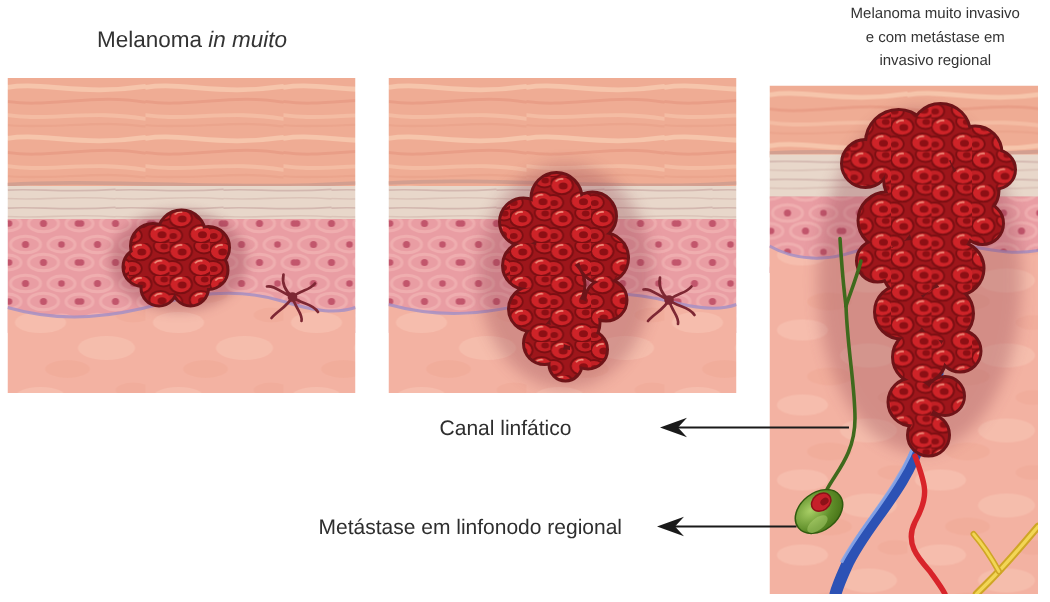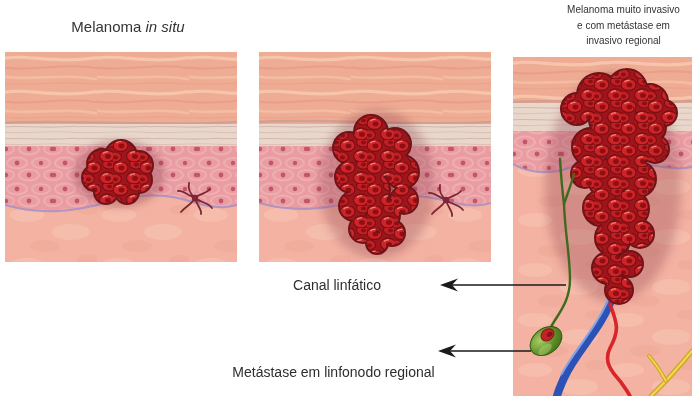--- a/index.html
+++ b/index.html
@@ -6,21 +6,21 @@
   #figure{position:relative;width:700px;height:401px;background:#fff;overflow:hidden;
           font-family:"Liberation Sans","DejaVu Sans",sans-serif;color:#2e2e2e;}
   .panel{position:absolute;}
   .panel svg{display:block;}
   .title{position:absolute;text-align:center;font-size:15px;line-height:16px;color:#333;}
   .t1{top:19px;left:28px;width:200px;}
   .t2{top:22px;left:283px;width:200px;}
   .t3{top:2px;left:526px;width:195px;font-size:10px;line-height:15.5px;}
   .ann{position:absolute;text-align:center;font-size:14px;line-height:18px;color:#2e2e2e;}
   .ann1{top:276px;left:237px;width:200px;}
-  .ann2{top:342px;left:221px;width:225px;margin-top:21px;}
+  .ann2{top:342px;left:201px;width:225px;}
   #arrow-overlay{position:absolute;left:0;top:0;width:700px;height:401px;pointer-events:none;}
 </style>
 </head>
 <body>
 
 <div id="figure">
 
   <svg aria-hidden="true" style="position:absolute;width:0;height:0">
     <defs>
       <pattern id="patSurface" width="92" height="34" patternUnits="userSpaceOnUse">
@@ -77,21 +77,21 @@
           <feGaussianBlur stdDeviation="3.5"></feGaussianBlur>
         </filter>
       <filter id="soft5" x="-60%" y="-60%" width="220%" height="220%">
           <feGaussianBlur stdDeviation="5"></feGaussianBlur>
         </filter>
     </defs>
   </svg>
 
   <div class="title t1">
     <span>Melanoma</span>
-    <em>in situ</em>
+    <em>in muito</em>
   </div>
   <div class="title t3">
     <div>Melanoma muito invasivo</div>
     <div>e com metástase em</div>
     <div>invasivo regional</div>
   </div>
 
   <div class="panel" style="left:5px;top:52px;">
     <svg width="232" height="210" viewBox="0 0 232 210">
       <rect x="0" y="0" width="232" height="72" fill="url(#patSurface)"></rect>

